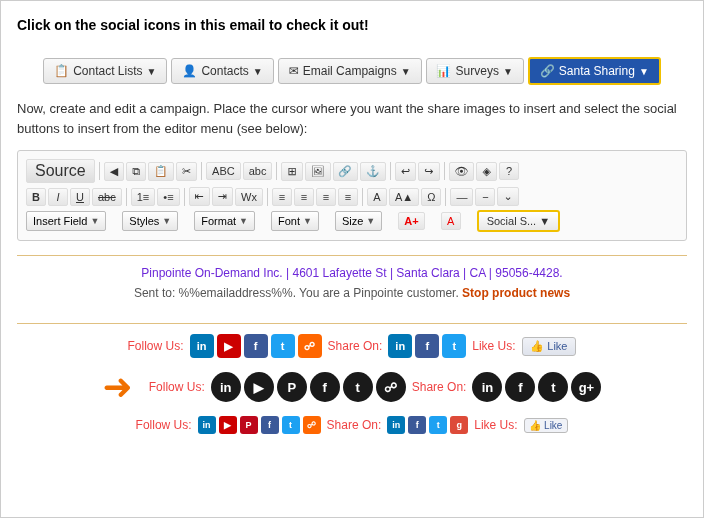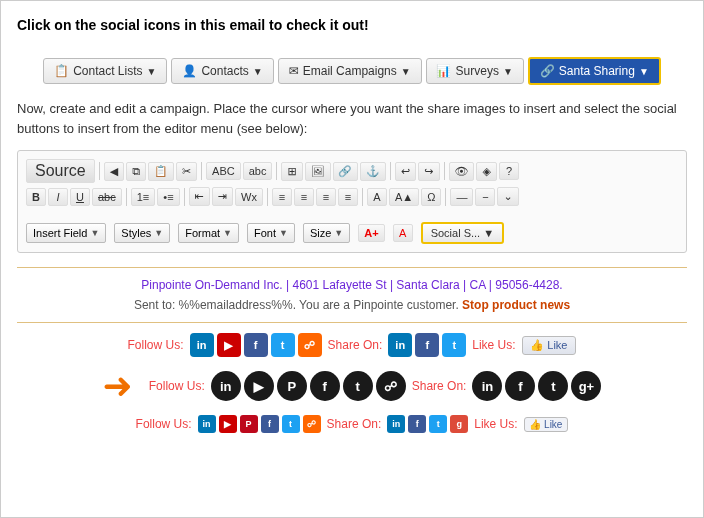--- a/index.html
+++ b/index.html
@@ -89,22 +89,22 @@
     }
     .toolbar-separator {
       width: 1px;
       height: 18px;
       background: #ccc;
       margin: 0 2px;
     }
     .format-row {
       display: flex;
       align-items: center;
-      gap: 8px;
-      margin-top: 16px;
+      gap: 16px;
+      margin-top: 4px;
     }
     .format-dropdown {
       border: 1px solid #bbb;
       background: linear-gradient(to bottom, #fff, #e8e8e8);
       border-radius: 2px;
       padding: 3px 6px;
       font-size: 11px;
       cursor: pointer;
       display: flex;
       align-items: center;
@@ -135,21 +135,21 @@
     .footer-address {
       text-align: center;
       font-size: 12px;
       color: #6d28d9;
       margin-bottom: 6px;
     }
     .footer-unsub {
       text-align: center;
       font-size: 12px;
       color: #555;
-      margin-bottom: 0;
+      margin-bottom: 13px;
     }
     .footer-unsub a {
       color: #cc4400;
       font-weight: bold;
       text-decoration: none;
     }
     .social-row {
       display: flex;
       align-items: center;
       justify-content: center;

